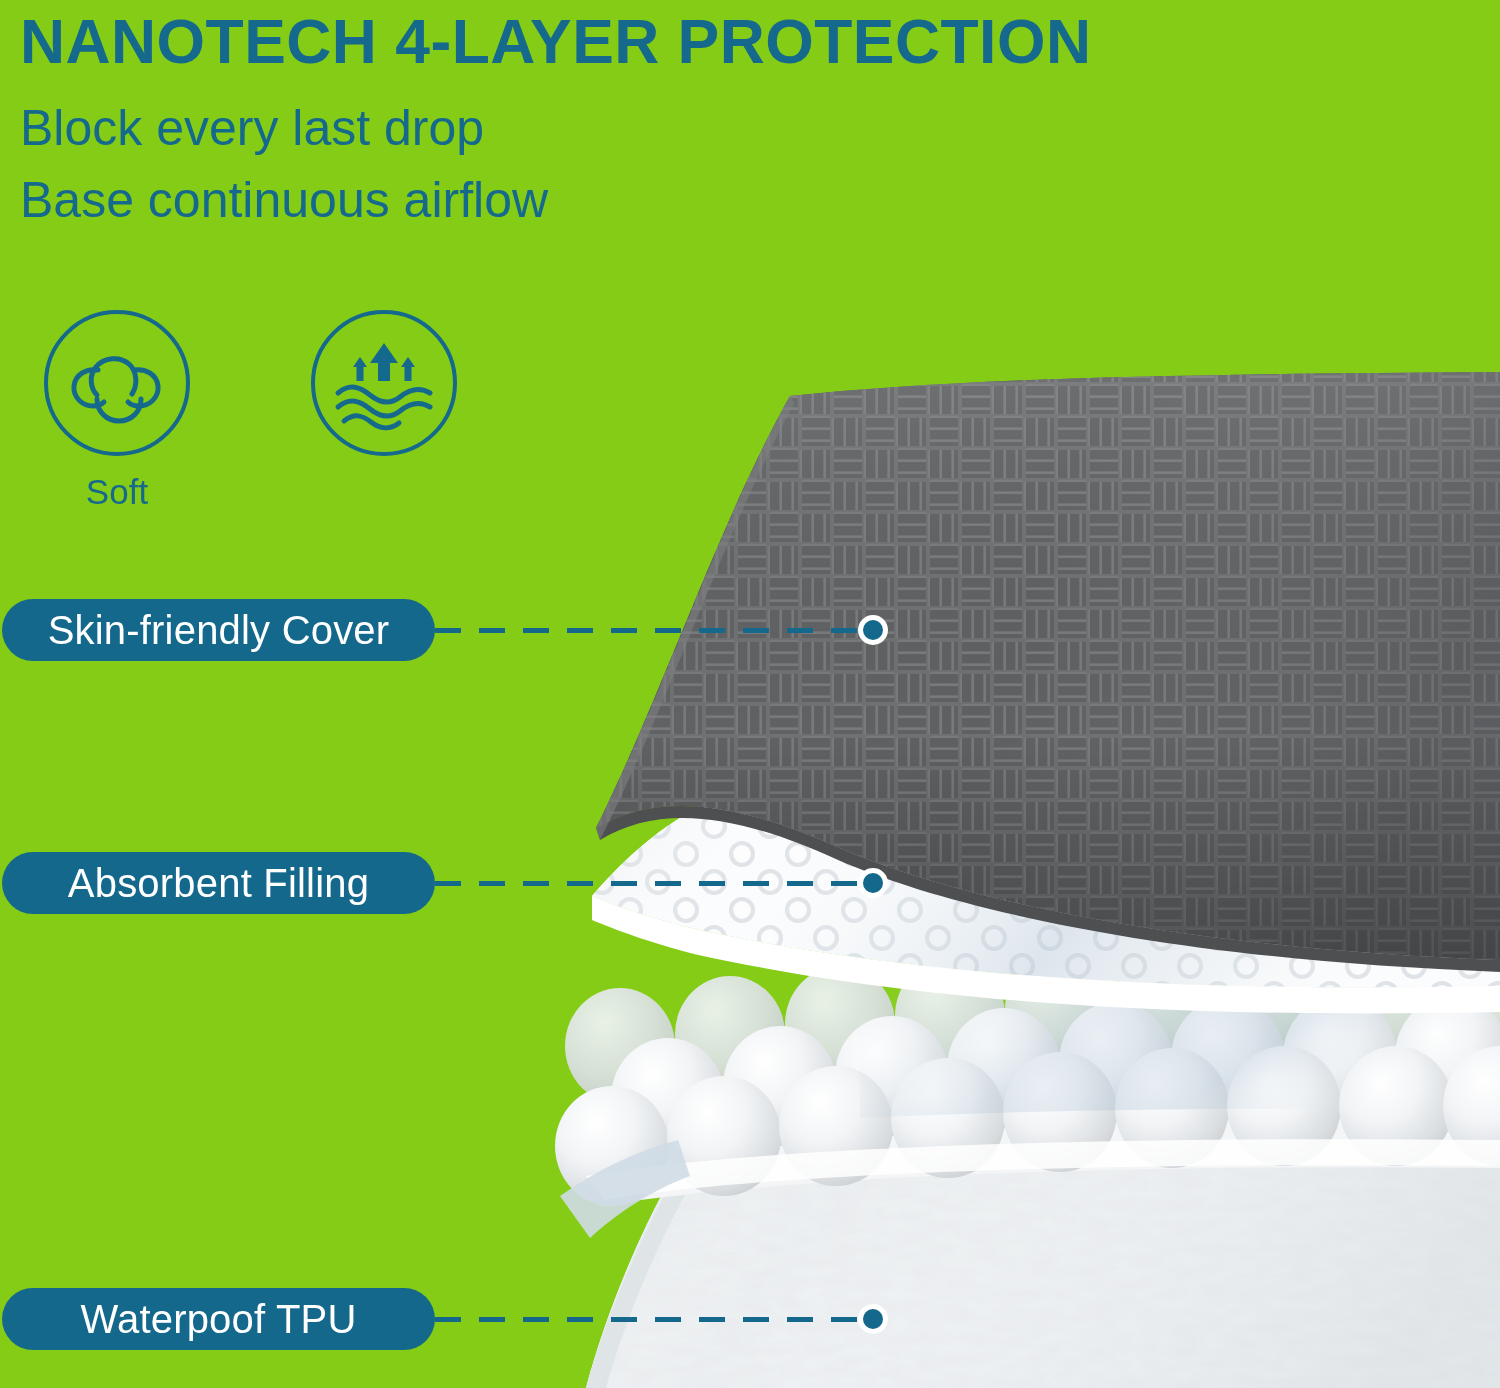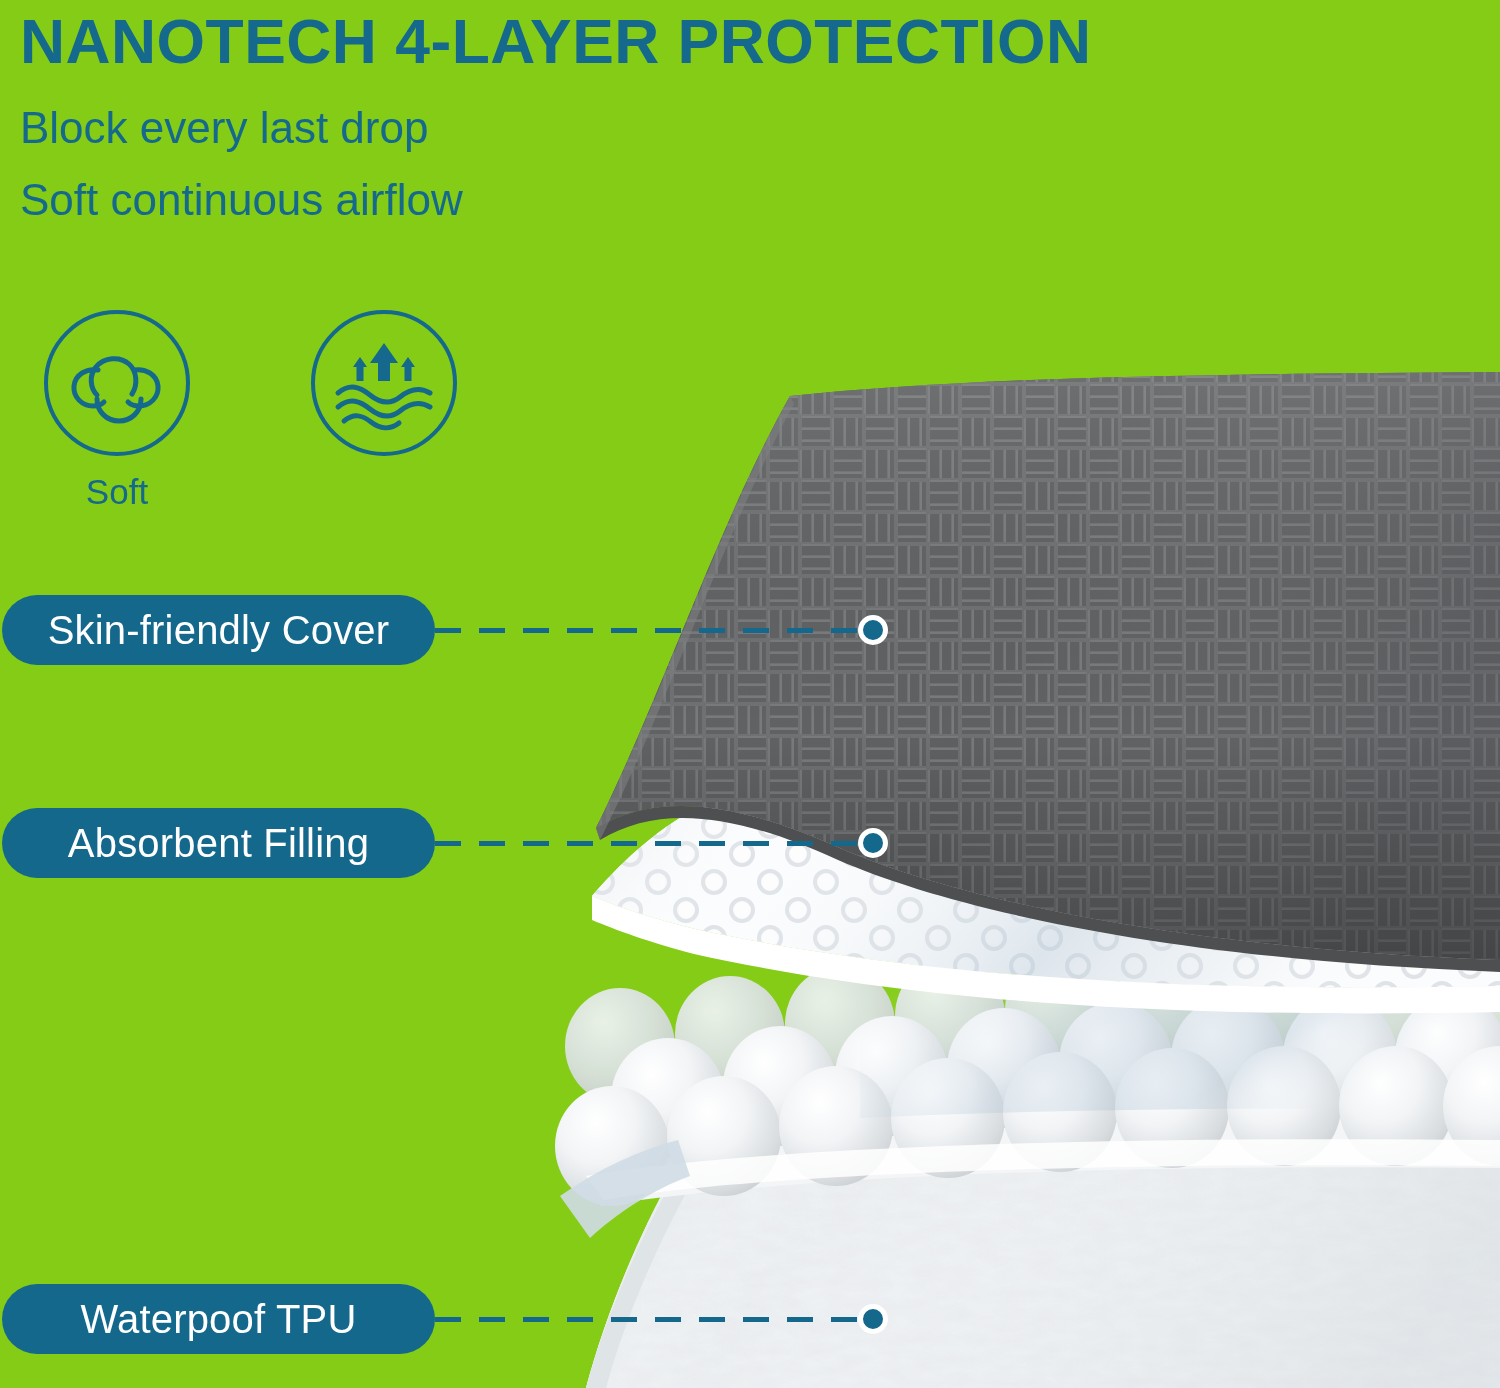--- a/index.html
+++ b/index.html
@@ -33,21 +33,21 @@
     line-height: 70px;
     letter-spacing: 0.5px;
     color: #14698c;
     white-space: nowrap;
     transform: scaleX(0.99);
     transform-origin: left center;
     margin: 6px 0 0 0;
   }
   .subline {
     font-family: "Liberation Sans Narrow", "Liberation Sans", sans-serif;
-    font-size: 44px;
+    font-size: 50px;
     line-height: 68px;
     color: #14698c;
     white-space: nowrap;
     font-weight: 400;
   }
   #subline1 { margin-top: 18px; }
   #subline2 { margin-top: 4px; }
 
   
   #features {
@@ -84,21 +84,21 @@
   
   .callout {
     position: absolute;
     left: 2px;
     height: 70px;
     display: flex;
     align-items: center;
     z-index: 40;
   }
   .pill {
-    height: 70px;
+    height: 62px;
     min-width: 433px;
     box-sizing: border-box;
     background: #14688c;
     border-radius: 36px;
     display: flex;
     align-items: center;
     justify-content: center;
     padding: 0 30px;
   }
   .pill-label {
@@ -351,21 +351,21 @@
                C 742,816 662,802 600,840 Z" fill="#4d4f51"></path>
 
       <path d="M 790,396 C 722,518 662,698 596,828 L 600,840
                C 666,710 726,528 794,404 Z" fill="#7f8183" opacity="0.55"></path>
     </g>
   </svg>
 
   <div id="headline">
     <div id="title" class="nosel">NANOTECH 4-LAYER PROTECTION</div>
     <div id="subline1" class="subline nosel">Block every last drop</div>
-    <div id="subline2" class="subline nosel">Soft continuous airflow</div>
+    <div id="subline2" class="subline nosel">Base continuous airflow</div>
   </div>
 
   <div id="features">
 
     <div class="feature">
       <div class="feature-circle">
         <svg width="106" height="92" viewBox="0 0 106 92" aria-hidden="true">
           <g fill="none" stroke="#14698c" stroke-width="5" stroke-linecap="round">
 
             <path d="M 33,58 C 26,51 25,38 32,30 C 40,20 56,19 65,27 C 73,34 74,48 68,57"></path>
@@ -403,21 +403,21 @@
   </div>
 
   <div class="callout" style="top:595px;">
     <div class="pill">
       <span class="pill-label nosel">Skin-friendly Cover</span>
     </div>
     <div class="leader" style="width:427px;"></div>
     <div class="leader-dot"></div>
   </div>
 
-  <div class="callout" style="top:808px;">
+  <div class="callout" style="top:848px;">
     <div class="pill">
       <span class="pill-label nosel">Absorbent Filling</span>
     </div>
     <div class="leader" style="width:427px;"></div>
     <div class="leader-dot"></div>
   </div>
 
 
   <div class="callout" style="top:1284px;">
     <div class="pill">

